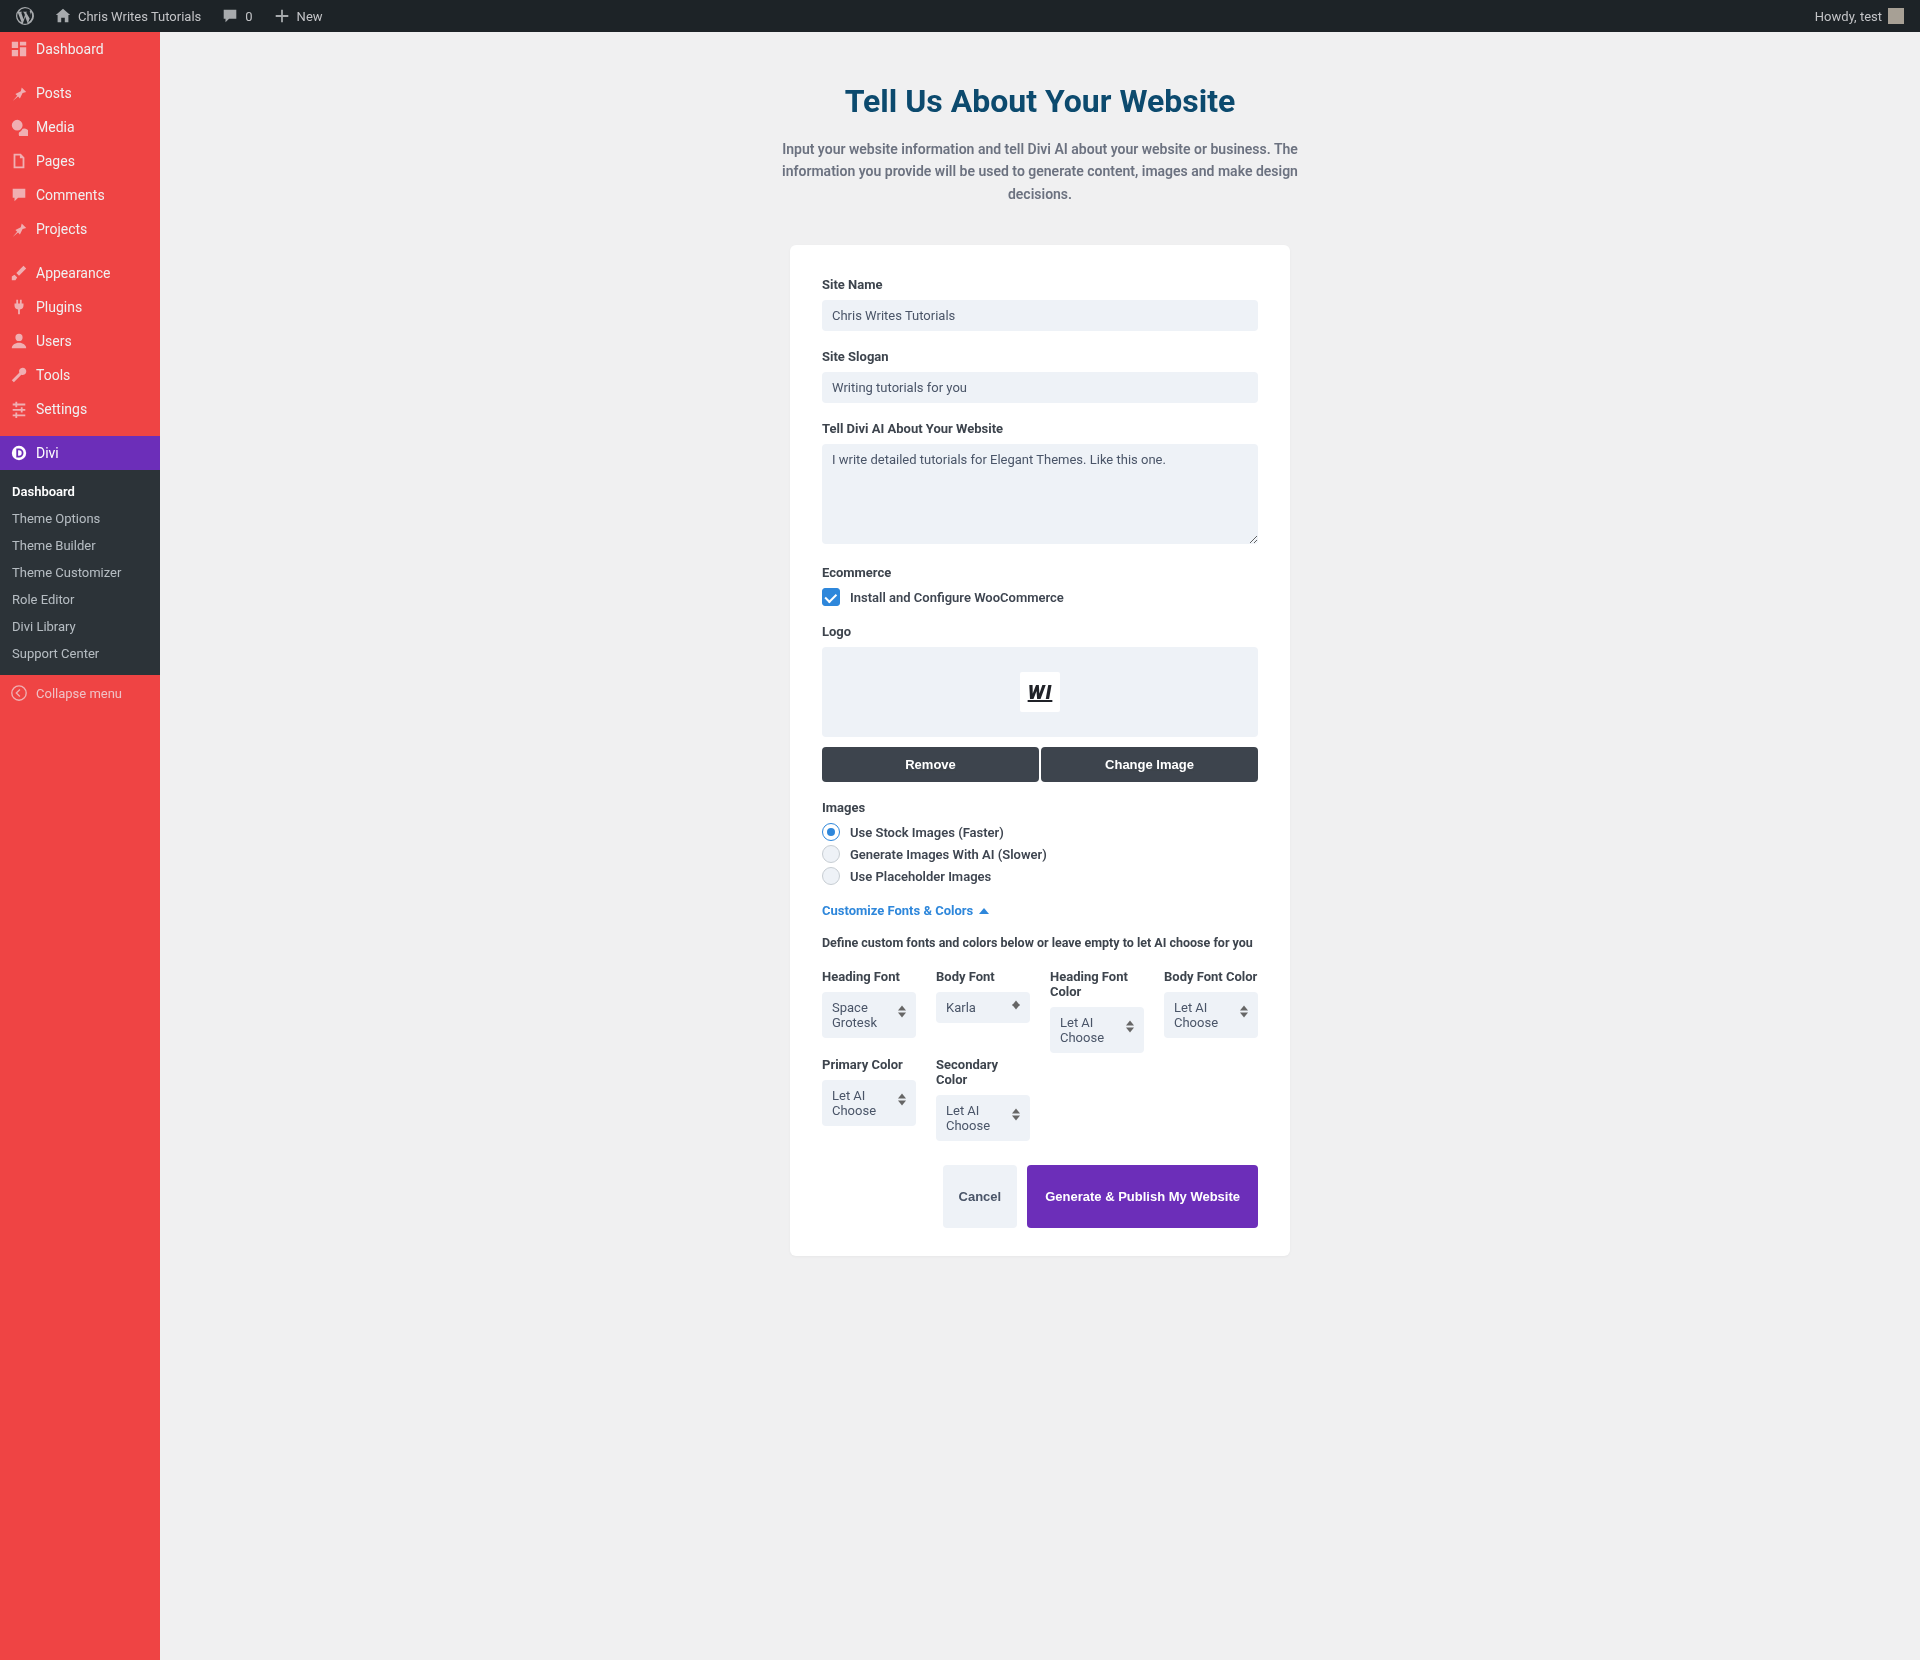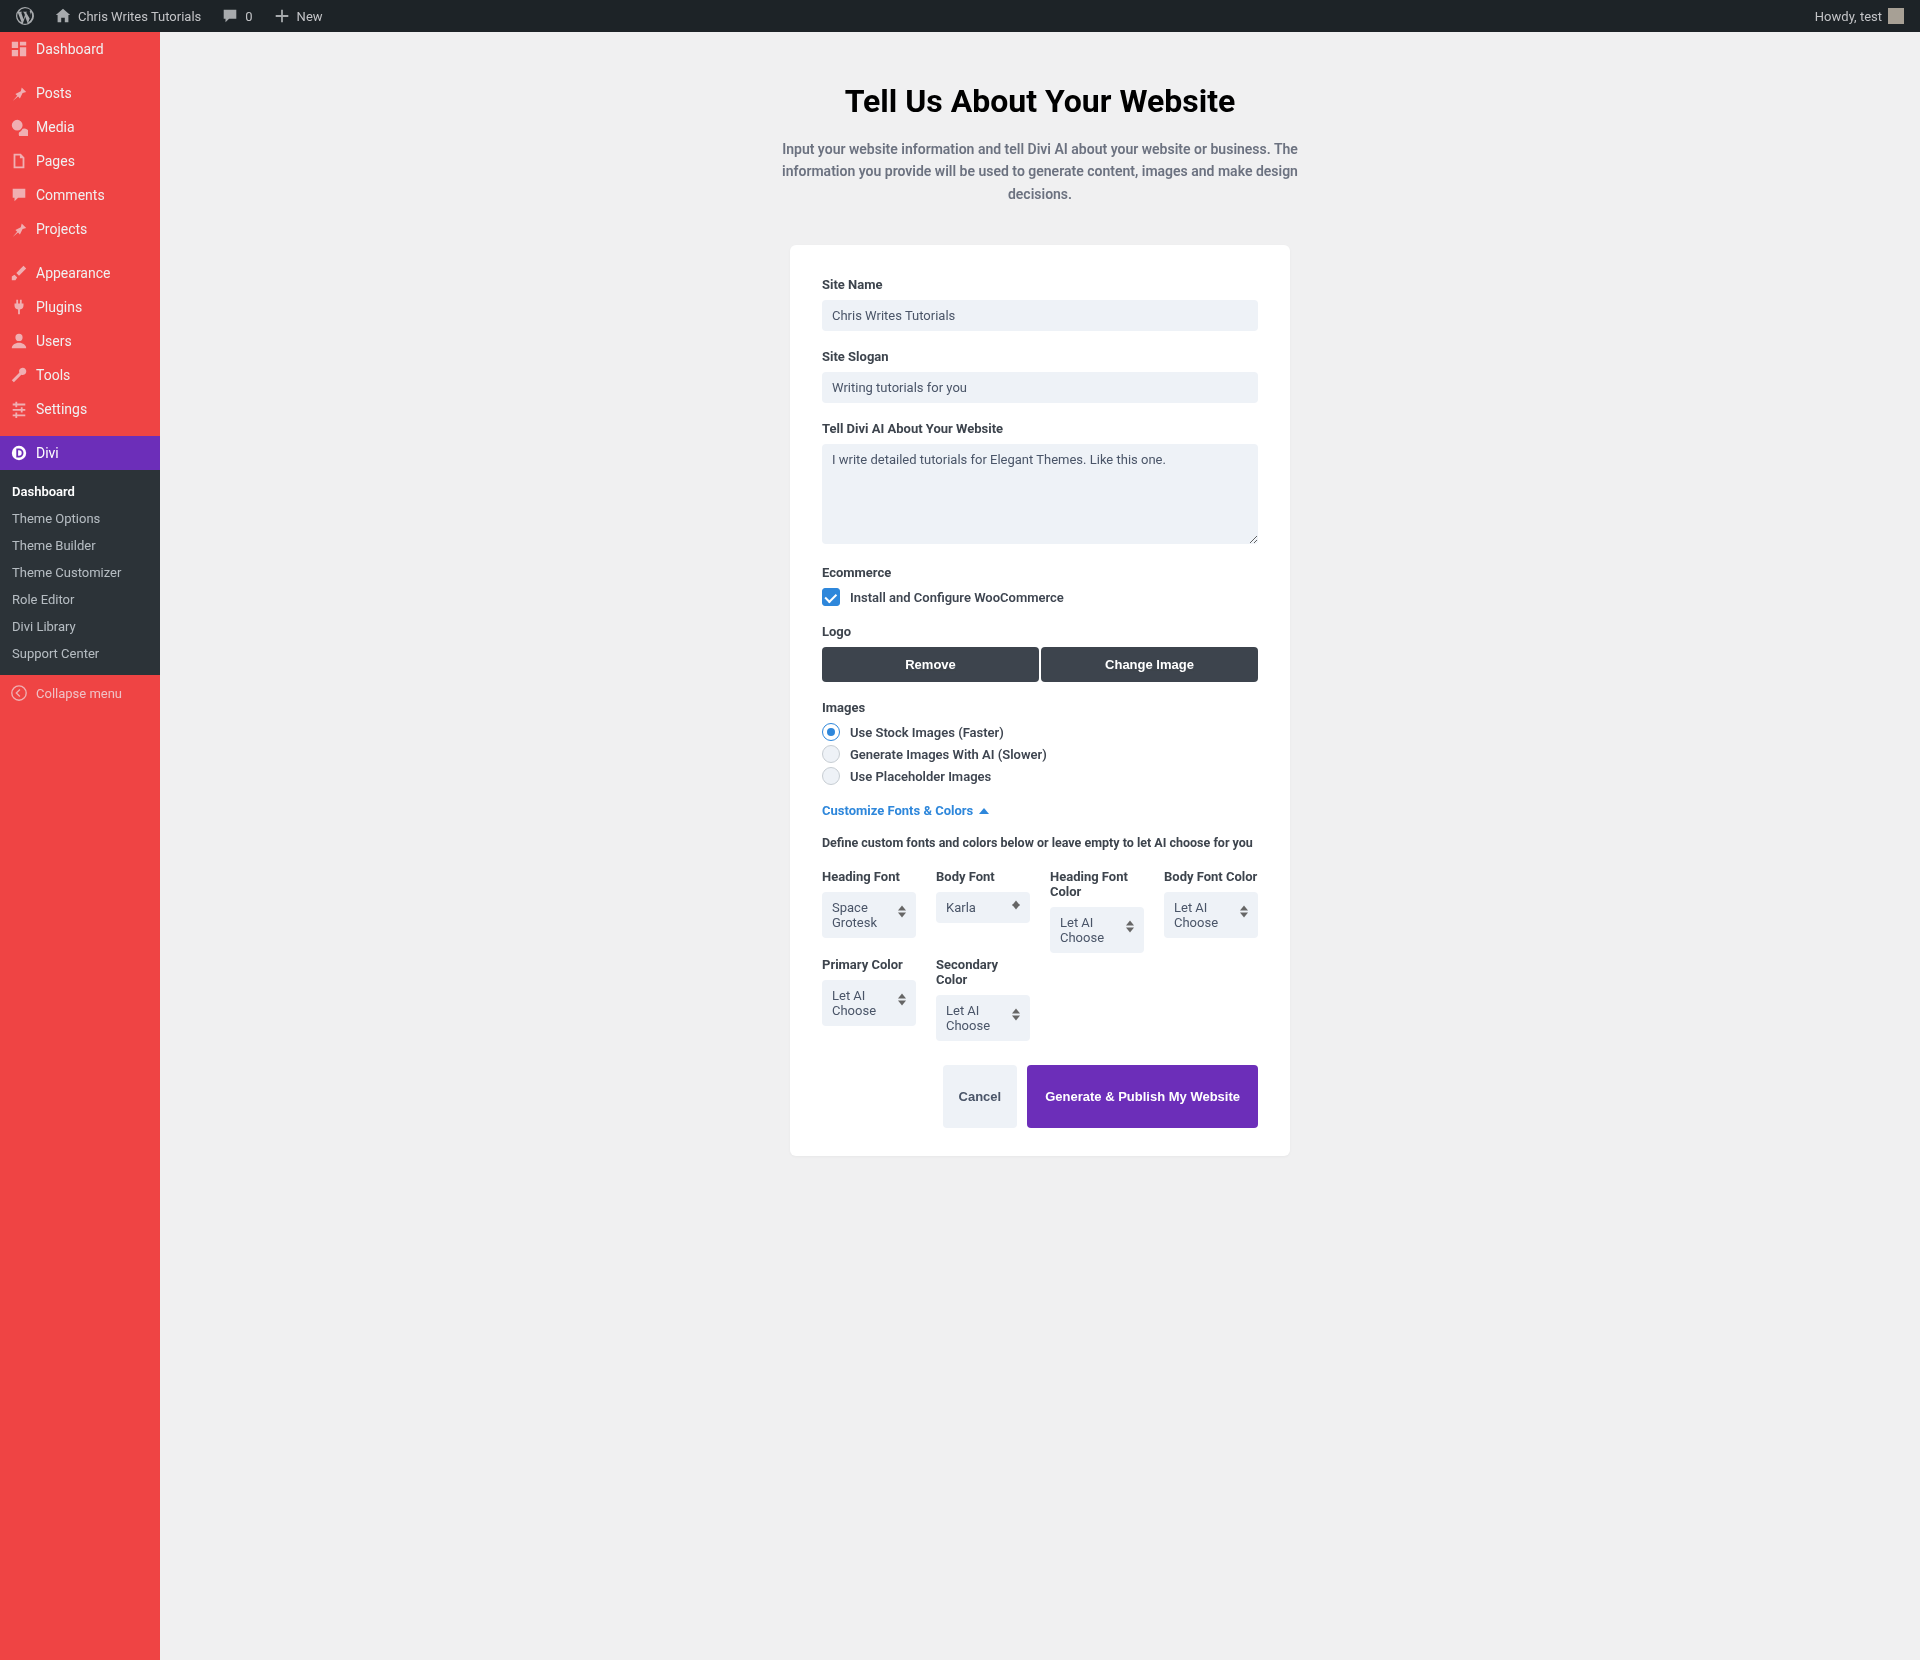--- a/index.html
+++ b/index.html
@@ -21,21 +21,21 @@
 .menu-item.divi svg { fill:#fff; }
 .menu-item.divi::after { content:''; position:absolute; right:-8px; top:50%; transform:translateY(-50%); width:0;height:0;border-top:8px solid transparent;border-bottom:8px solid transparent;border-right:8px solid #f0f0f1; }
 .submenu { background: #2c3338; padding: 8px 0; }
 .submenu .sub-item { padding: 6px 12px; font-size: 13px; color: rgba(240,246,252,.7); cursor: pointer; }
 .submenu .sub-item.current { color: #fff; font-weight: 600; }
 .collapse { display:flex; align-items:center; gap:8px; padding:8px 10px; cursor:pointer; font-size:13px; color:rgba(240,246,252,.7); border-top:1px solid transparent; }
 .collapse svg { width:18px;height:18px;fill:rgba(240,246,252,.6);}
 
 
 .main { flex:1; padding: 50px 20px; display:flex; flex-direction:column; align-items:center; }
-.page-title { font-size: 32px; font-weight: 700; color: #000000; text-align:left; margin-bottom: 18px; }
+.page-title { font-size: 32px; font-weight: 700; color: #0c4a6e; text-align:left; margin-bottom: 18px; }
 .page-desc { text-align:center; max-width: 520px; color: #6c7280; font-size: 14px; font-weight:600; line-height:1.6; margin-bottom: 40px; }
 
 .card { width: 500px; background: #fff; border-radius: 6px; padding: 32px 32px 28px; box-shadow: 0 1px 3px rgba(0,0,0,0.04); }
 .field-label { font-size: 13px; font-weight: 700; color: #3d444d; margin-bottom: 8px; display:block; }
 .text-input, .textarea, .select { width: 100%; background: #eef2f7; border: none; border-radius: 4px; padding: 8px 10px; font-size: 13px; color: #4a5568; font-family: inherit; }
 .textarea { height: 100px; resize: vertical; }
 .select-wrap { position: relative; }
 .select { appearance: none; -webkit-appearance:none; padding-right: 20px; }
 .select-wrap::after { content:''; position:absolute; right:10px; top:50%; transform:translateY(-50%); width:0;height:0;border-left:4px solid transparent;border-right:4px solid transparent;border-top:5px solid #666; border-bottom:none; }
 .select-wrap::before { content:''; position:absolute; right:10px; top:36%; transform:translateY(-50%); width:0;height:0;border-left:4px solid transparent;border-right:4px solid transparent;border-bottom:5px solid #666; }
@@ -233,20 +233,23 @@
       <div class="field">
         <label class="field-label">Ecommerce</label>
         <div class="checkbox-row">
           <div class="checkbox checked"></div>
           <span class="check-label">Install and Configure WooCommerce</span>
         </div>
       </div>
 
       <div class="field">
         <label class="field-label">Logo</label>
+        <div class="logo-box">
+          <span class="logo-chip">WI</span>
+        </div>
         <div class="btn-row">
           <button class="btn btn-dark">Remove</button>
           <button class="btn btn-dark">Change Image</button>
         </div>
       </div>
 
       <div class="field">
         <label class="field-label">Images</label>
         <div class="radio-row">
           <div class="radio checked"></div>

